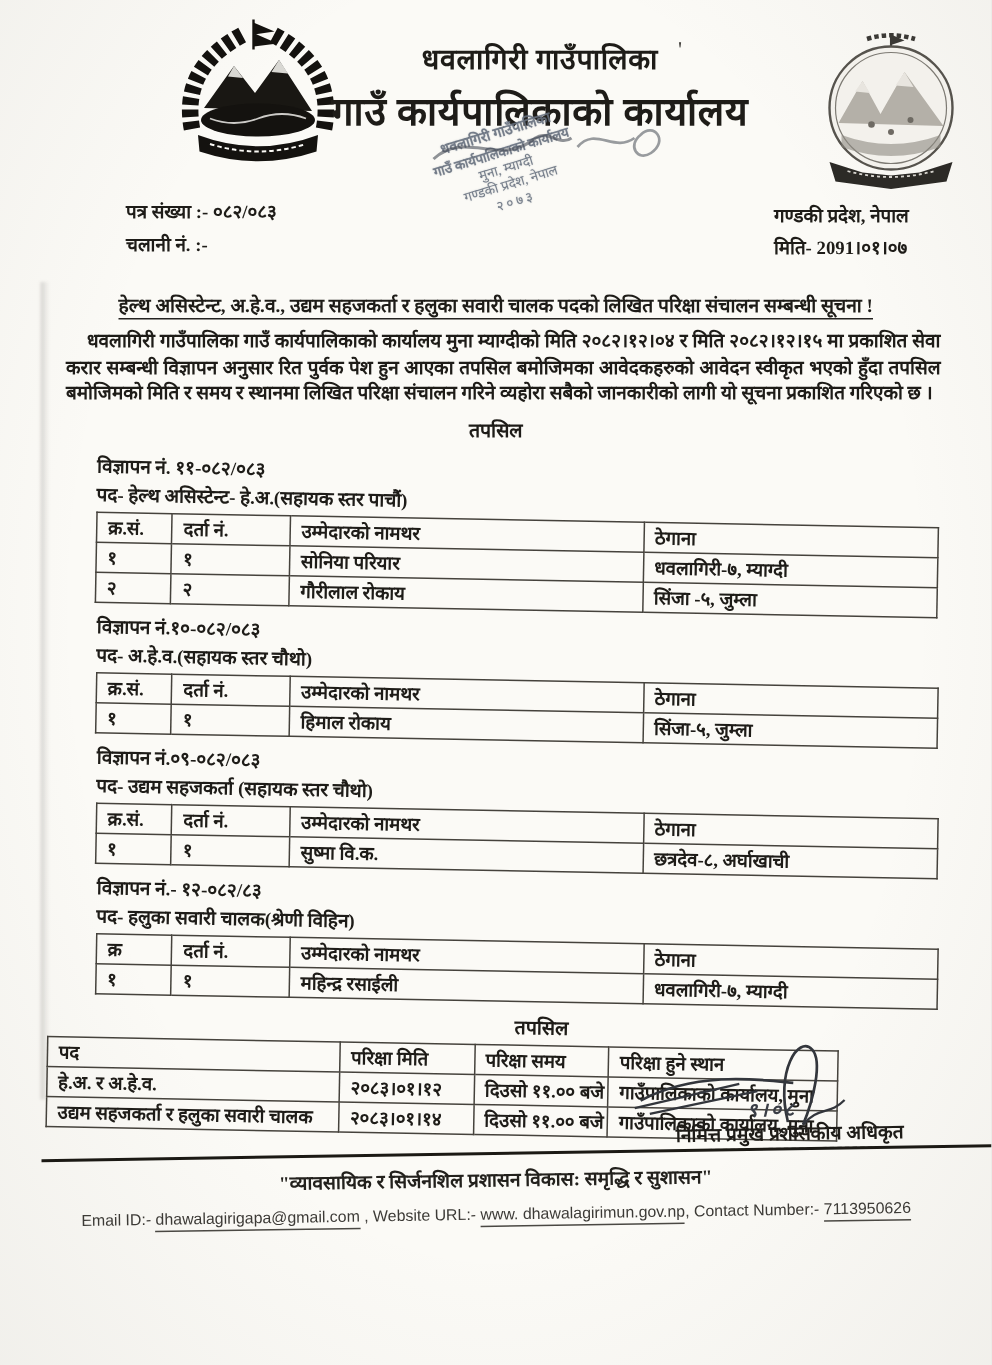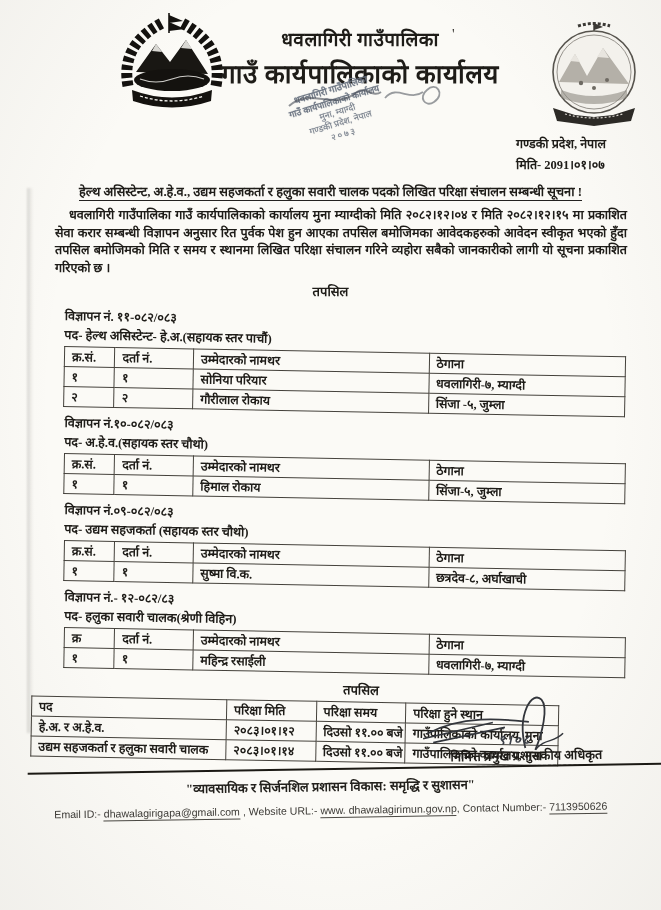--- a/index.html
+++ b/index.html
@@ -20,24 +20,24 @@
     transform:rotate(-17deg);color:rgba(101,110,124,0.85);line-height:1.25;
     text-shadow:0 0 1px rgba(101,110,124,0.4);}
   .stamp .s1{font-size:9.5px;font-weight:700;}
   .stamp .s2{font-size:9px;font-weight:700;}
   .stamp .s3,.stamp .s4{font-size:9px;}
   .stamp .s5{font-size:9px;letter-spacing:2px;}
   .stamp-scribble{position:absolute;left:285px;top:78px;width:170px;height:45px;}
   .ref-left{position:absolute;left:84px;top:130px;font-size:12.5px;font-weight:600;line-height:22px;}
   .ref-right{position:absolute;left:516px;top:134px;font-size:12.5px;font-weight:600;line-height:21px;}
   
-  .content{position:absolute;left:0;top:182px;width:661px;}
+  .content{position:absolute;left:0;top:194px;width:661px;}
   .notice-title{text-align:center;font-size:12.8px;font-weight:700;}
   .notice-title span{border-bottom:1.5px solid #242220;padding-bottom:1px;}
-  .body-par{margin:7px 34px 0 55px;font-size:12.6px;font-weight:600;line-height:17.6px;
+  .body-par{margin:7px 34px 0 44px;font-size:12.6px;font-weight:600;line-height:17.6px;
     text-align:justify;text-indent:14px;}
   .tapasil{text-align:center;font-size:13px;font-weight:700;margin-top:5px;}
   .section{margin:7px 0 0 64px;transform:rotate(1.05deg);transform-origin:0 50%;}
   .advert{font-size:12.6px;font-weight:700;}
   .post{font-size:12.6px;font-weight:700;margin-top:2px;}
   table{border-collapse:collapse;margin-top:3px;table-layout:fixed;}
   .cand-table{width:562px;}
   .sched-table{width:528px;margin-left:31px;}
   th,td{border:1.6px solid #45423c;font-size:12.4px;font-weight:650;text-align:left;
     padding:1px 7px;height:17px;overflow:hidden;white-space:nowrap;}
@@ -113,20 +113,24 @@
     <div class="s5">२०७३</div>
   </div>
   <div class="stamp-scribble">
     <svg width="170" height="45" viewBox="0 0 170 45">
       <path d="M4,28 C26,8 48,34 72,14 C80,8 88,20 96,14" fill="none" stroke="#474c56" stroke-width="2" opacity="0.6"></path>
       <path d="M100,20 c12,-14 24,4 38,-6" fill="none" stroke="#474c56" stroke-width="1.8" opacity="0.55"></path>
       <path d="M142,12 c9,-9 19,4 7,12 c-9,6 -16,-5 -7,-12" fill="none" stroke="#474c56" stroke-width="1.8" opacity="0.55"></path>
     </svg>
   </div>
 
+  <div class="ref-left">
+    <div>पत्र संख्या :- ०८२/०८३</div>
+    <div>चलानी नं. :-</div>
+  </div>
   <div class="ref-right">
     <div>गण्डकी प्रदेश, नेपाल</div>
     <div>मिति- 2091।०१।०७</div>
   </div>
 
   <div class="content">
     <div class="notice-title">
       <span>हेल्थ असिस्टेन्ट, अ.हे.व., उद्यम सहजकर्ता र हलुका सवारी चालक पदको लिखित परिक्षा संचालन सम्बन्धी सूचना !</span>
     </div>
     <div class="body-par">धवलागिरी गाउँपालिका गाउँ कार्यपालिकाको कार्यालय मुना म्याग्दीको मिति २०८२।१२।०४ र मिति २०८२।१२।१५  मा प्रकाशित सेवा करार सम्बन्धी विज्ञापन अनुसार रित पुर्वक पेश हुन आएका तपसिल बमोजिमका आवेदकहरुको आवेदन स्वीकृत भएको हुँदा तपसिल बमोजिमको मिति र समय र स्थानमा लिखित परिक्षा संचालन गरिने व्यहोरा सबैको जानकारीको लागी यो सूचना प्रकाशित गरिएको छ ।</div>

